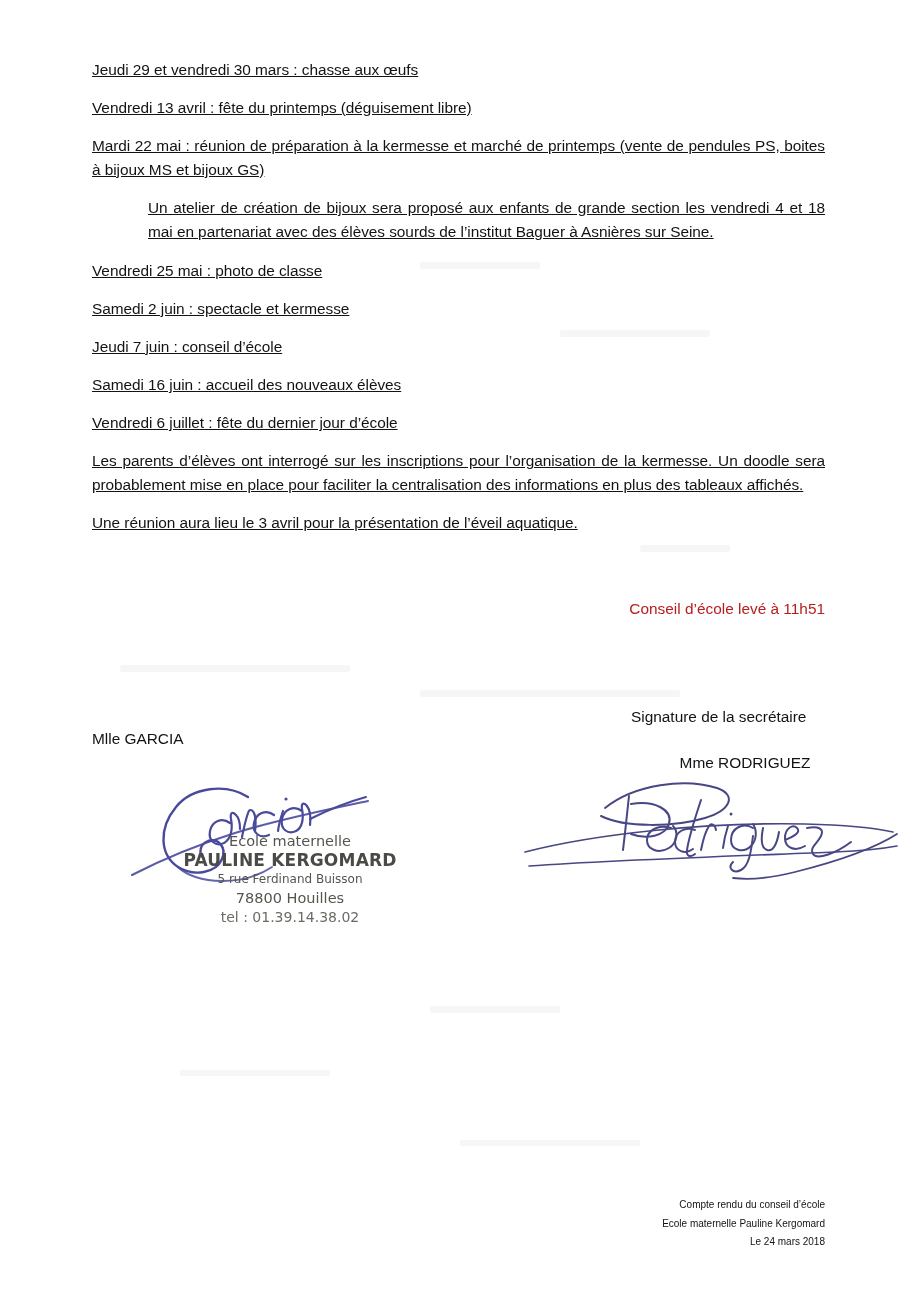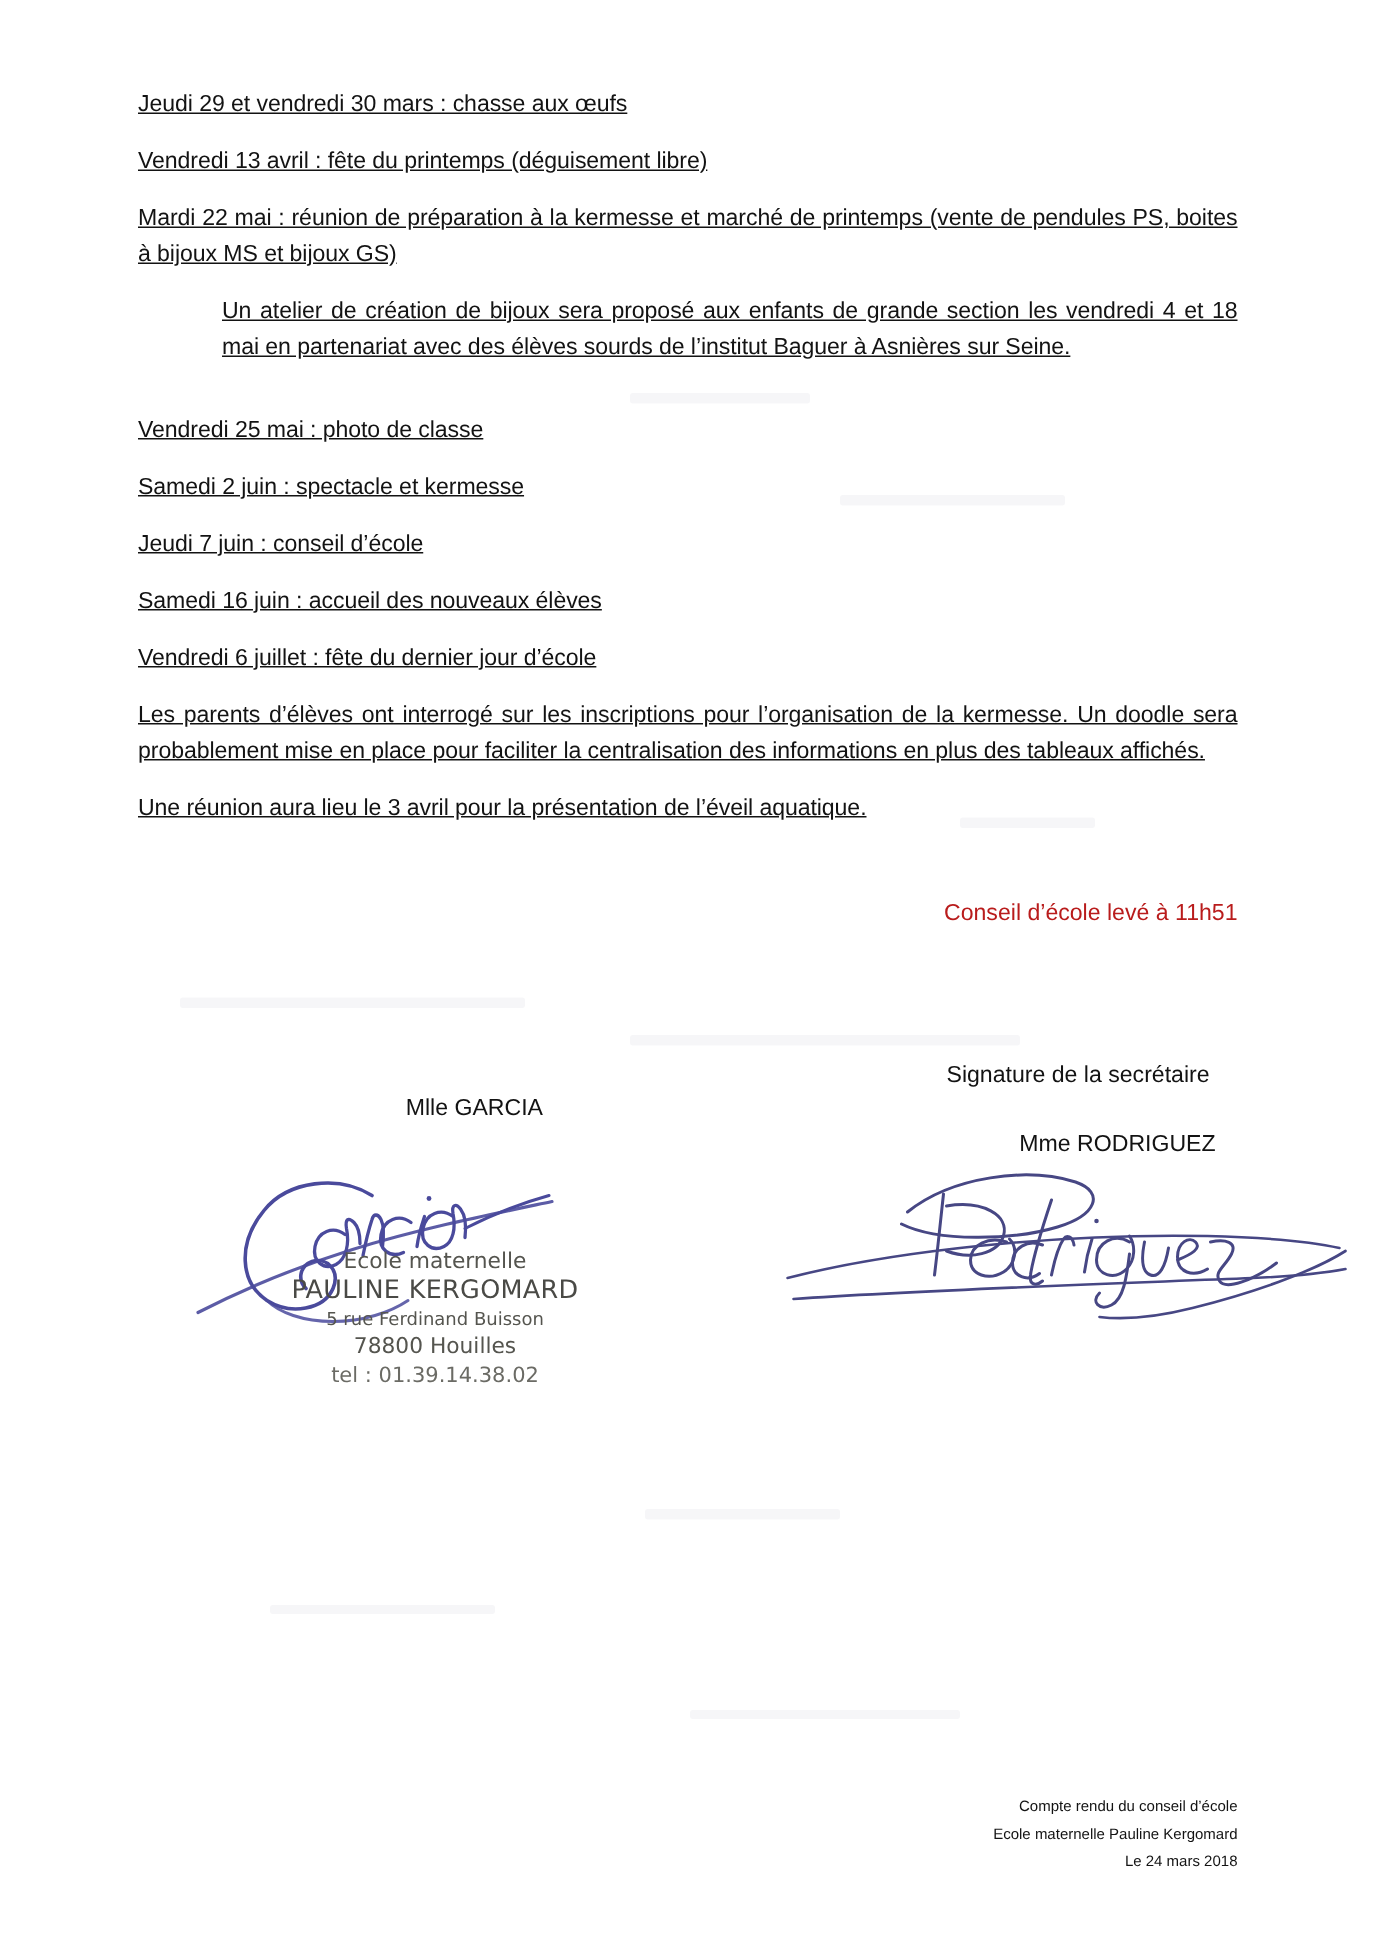--- a/index.html
+++ b/index.html
@@ -31,21 +31,21 @@
     text-justify: inter-word;
     margin: 0 0 14px 0;
     letter-spacing: -0.05px;
     color: #131313;
     text-decoration: underline;
   }
   .para-indent {
     margin-left: 56px;
     width: 677px;
   }
-  .para-gap-lg { margin-bottom: 31px; }
+  .para-gap-lg { margin-bottom: 15px; }
 
   
   .closing {
     position: absolute;
     left: 92px;
     top: 597px;
     width: 733px;
     text-align: right;
     font-size: 15.4px;
     line-height: 24px;
@@ -61,21 +61,21 @@
     color: #131313;
   }
   .sig-left  { left: 92px;  width: 330px; }
   .sig-right { left: 631px; width: 280px; }
 
   .sig-heading { text-align: left; white-space: nowrap; }
   .sig-name {
     text-align: center;
     margin-top: 22px;
   }
-  .sig-left .sig-name  { width: 270px; text-align: right; }
+  .sig-left .sig-name  { width: 270px; text-align: left; }
   .sig-right .sig-name { width: 228px; text-align: center; }
 
   
   .ink {
     position: absolute;
     pointer-events: none;
   }
   .ink-garcia   { left: 130px; top: 775px; }
   .ink-rodriguez{ left: 505px; top: 770px; }
   .ink svg path, .ink svg line { fill: none; }
@@ -85,21 +85,21 @@
     position: absolute;
     left: 160px;
     top: 832px;
     width: 260px;
     text-align: center;
     font-family: "DejaVu Sans", sans-serif;
     color: #55554f;
     line-height: 19px;
   }
   .stamp-l1 { font-size: 14.5px; }
-  .stamp-l2 { font-size: 17px; font-weight: normal; letter-spacing: 0.2px; color: #4a4a46; }
+  .stamp-l2 { font-size: 17px; font-weight: bold; letter-spacing: 0.2px; color: #4a4a46; }
   .stamp-l3 { font-size: 12px; }
   .stamp-l4 { font-size: 14.5px; }
   .stamp-l5 { font-size: 14px; color: #6b6b65; }
 
   
   .footer {
     position: absolute;
     left: 430px;
     top: 1196px;
     width: 395px;

